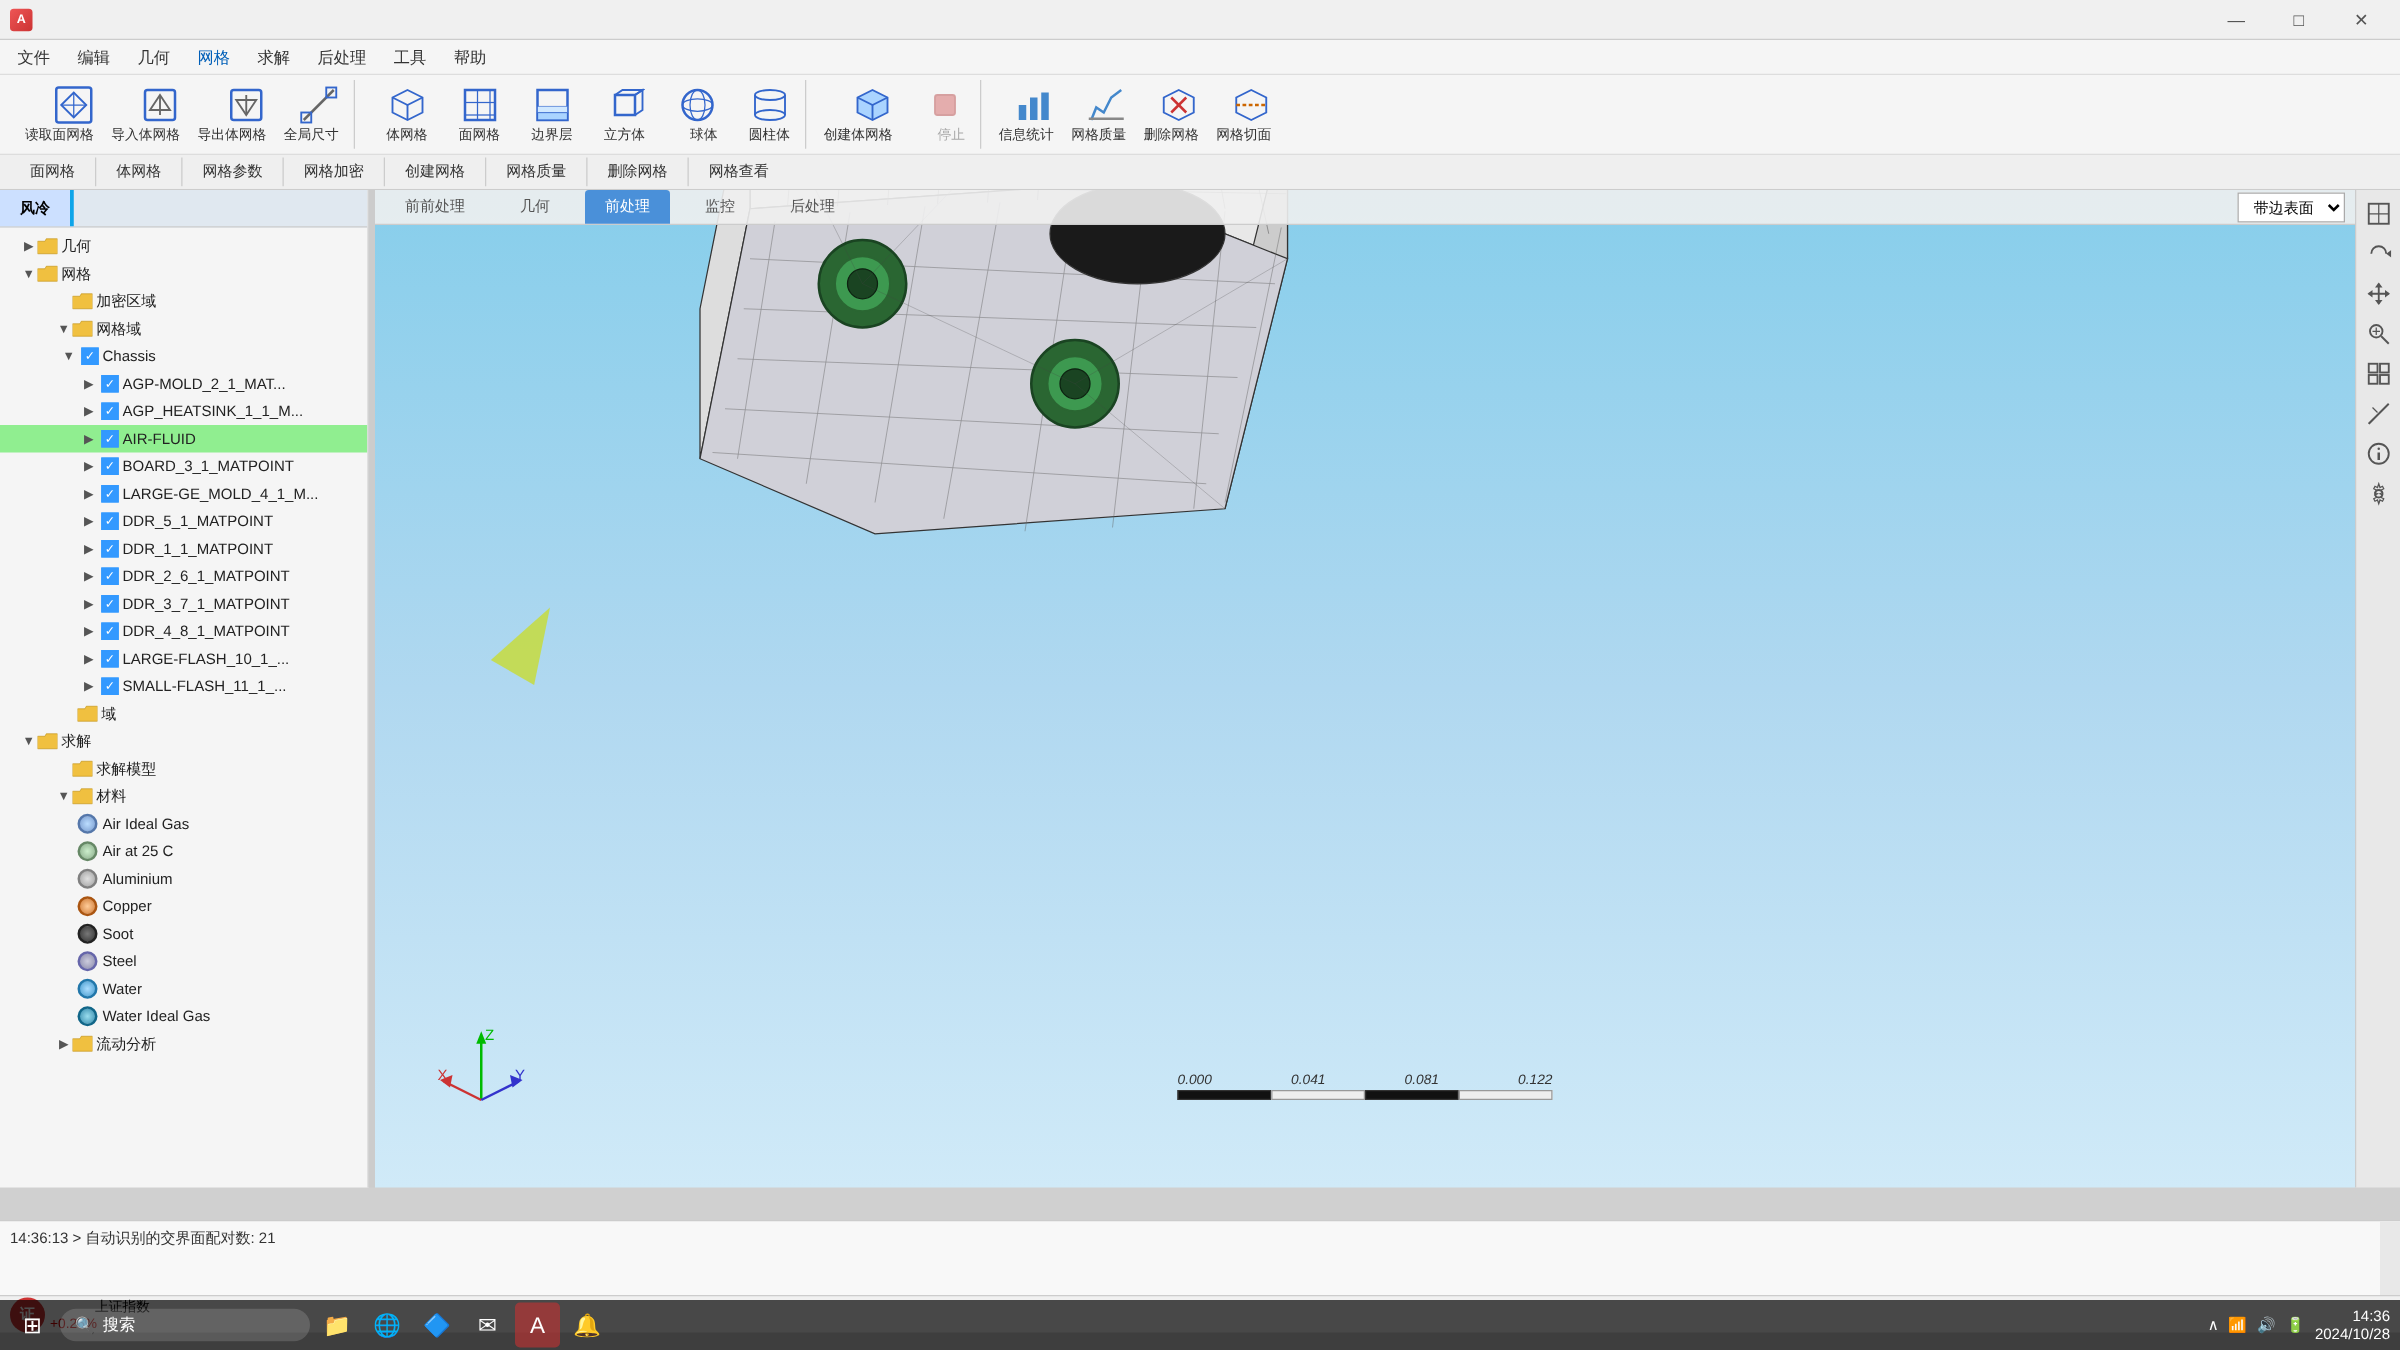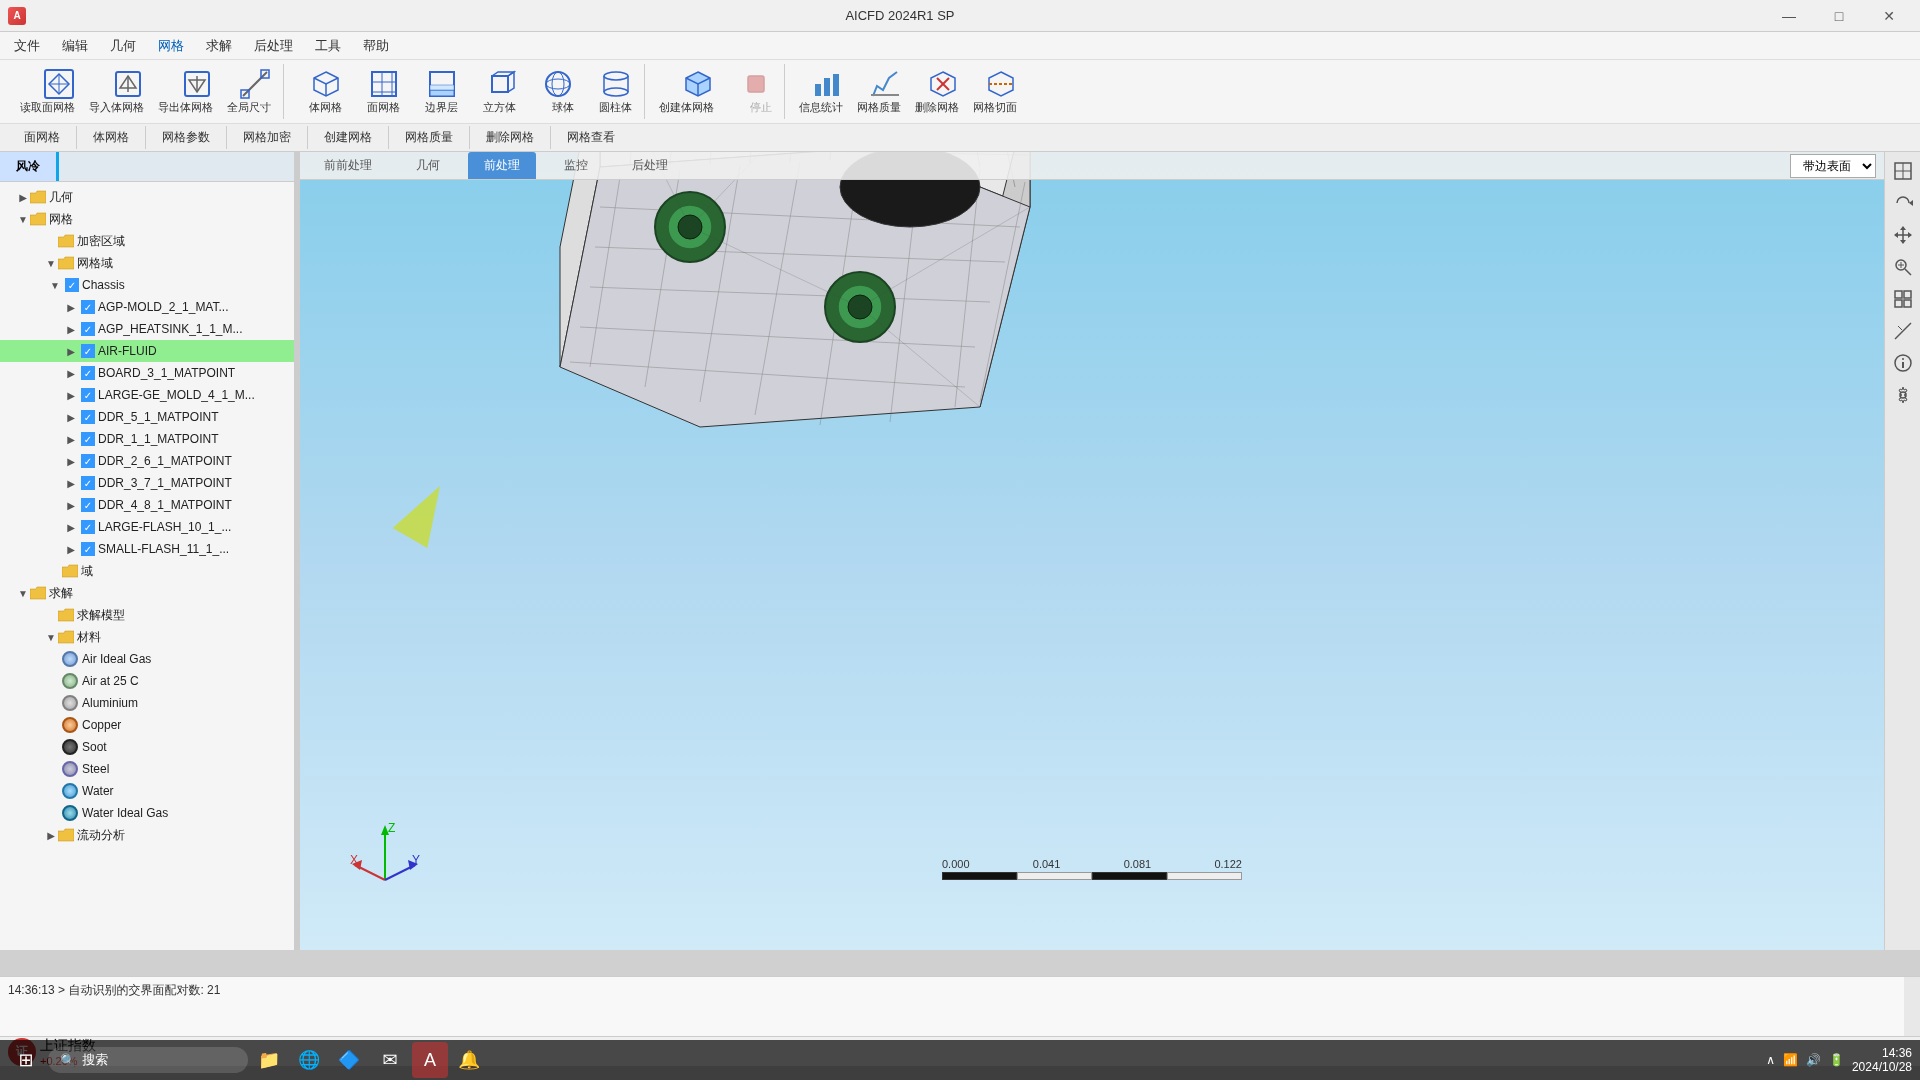--- a/index.html
+++ b/index.html
@@ -379,20 +379,21 @@
 
     
     #scale-bar {
       position: absolute;
       bottom: 80px;
       left: 50%;
       transform: translateX(-50%);
       text-align: center;
       color: #333;
       font-size: 11px;
+      font-style: italic;
     }
     .scale-numbers { display: flex; justify-content: space-between; width: 300px; margin-bottom: 2px; font-size: 11px; }
     .scale-segments { display: flex; width: 300px; height: 8px; }
 
     
     #object-3d {
       position: absolute;
       top: 50%;
       left: 50%;
       transform: translate(-20%, -50%);
@@ -419,21 +420,20 @@
       cursor: col-resize;
     }
   </style>
 </head>
 <body>
 
 <div id="title-bar">
   <div style="display:flex;align-items:center;">
     <div class="app-icon" style="background:linear-gradient(135deg,#e55,#c33);border-radius:3px;width:18px;height:18px;display:flex;align-items:center;justify-content:center;color:white;font-size:10px;font-weight:bold;">A</div>
   </div>
-  <div id="title-text">AICFD 2024R1 SP</div>
   <div id="window-controls">
     <div class="win-btn">—</div>
     <div class="win-btn">□</div>
     <div class="win-btn close">✕</div>
   </div>
 </div>
 
 <div id="menu-bar">
   <div class="menu-item">文件</div>
   <div class="menu-item">编辑</div>
@@ -1029,21 +1029,21 @@
 
 <div id="log-area">
   <div class="log-line">14:36:13 &gt; 自动识别的交界面配对数: 21</div>
   <div id="log-scrollbar"></div>
 </div>
 
 <div id="status-bar">
   <div class="status-item">
     <div class="stock-icon">证</div>
     <div>
-      <div style="font-size:14px;">上证指数</div>
+      <div style="font-size:11px;margin-left:36px;">上证指数</div>
       <div class="stock-up" style="font-size:11px;">+0.26%</div>
     </div>
   </div>
 </div>
 
 <div id="taskbar">
   <div class="taskbar-btn">⊞</div>
   <div id="taskbar-search">
     <span>🔍</span>
     <span>搜索</span>

